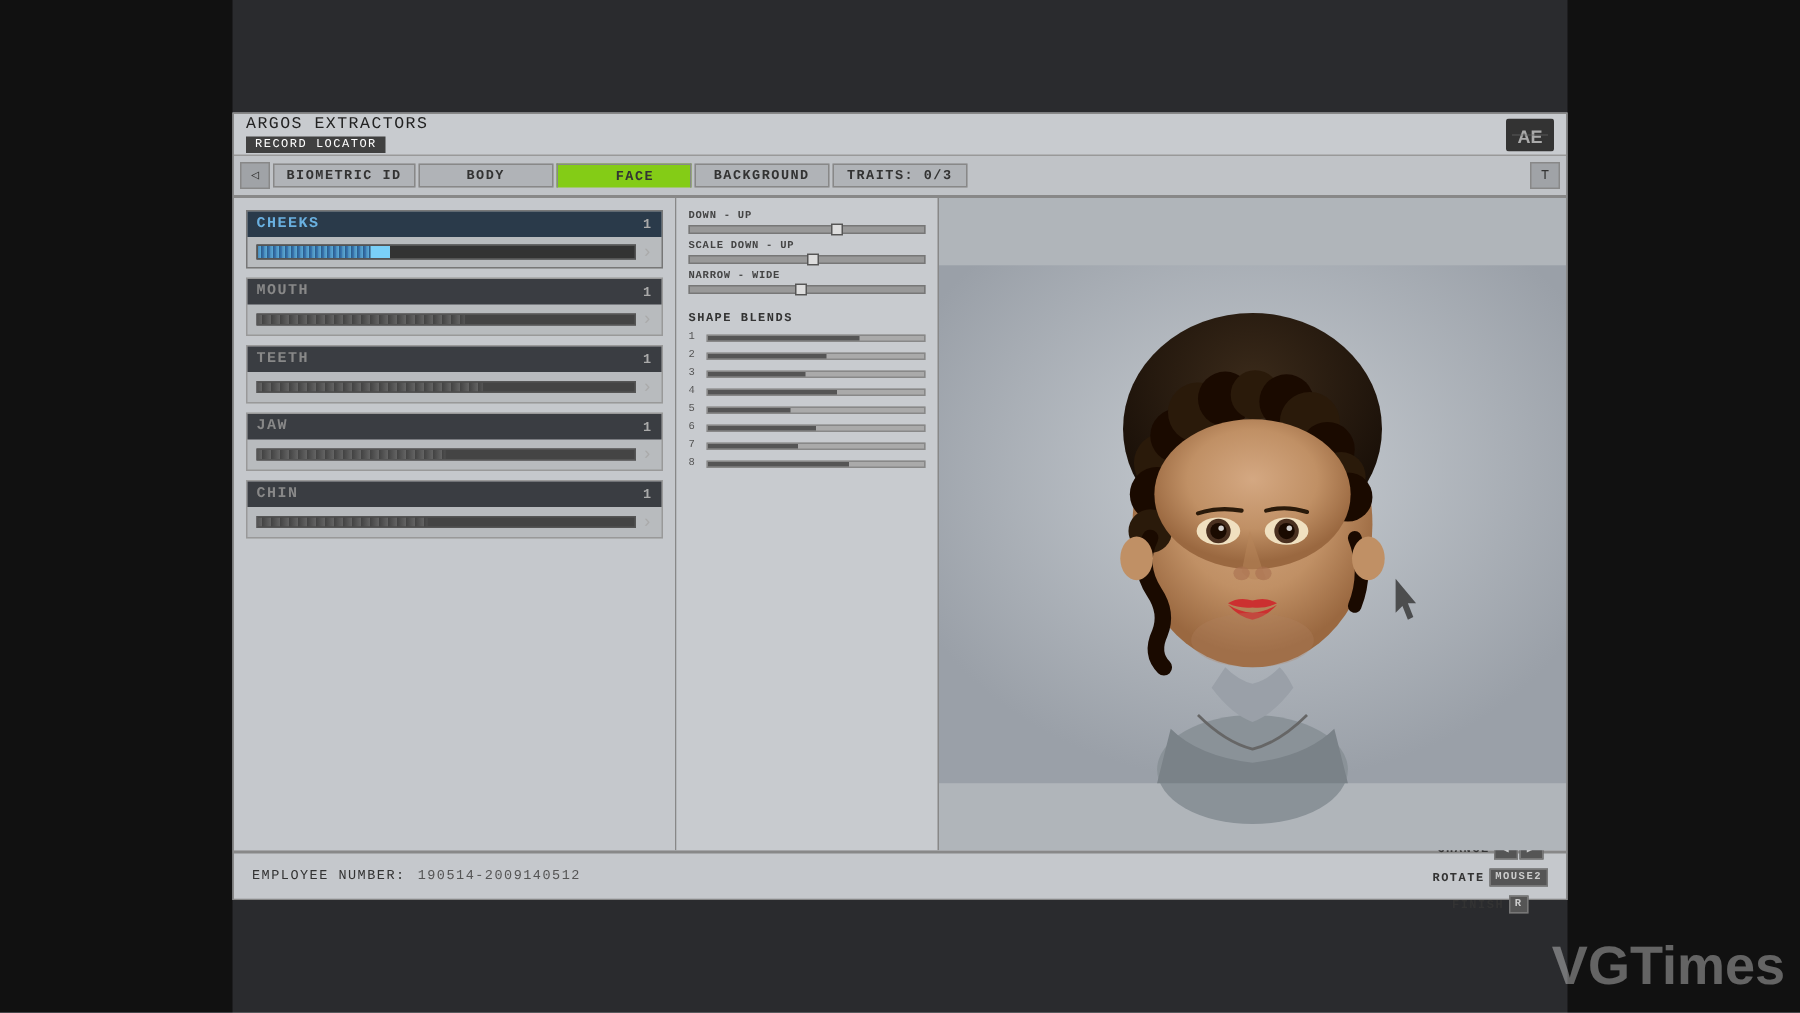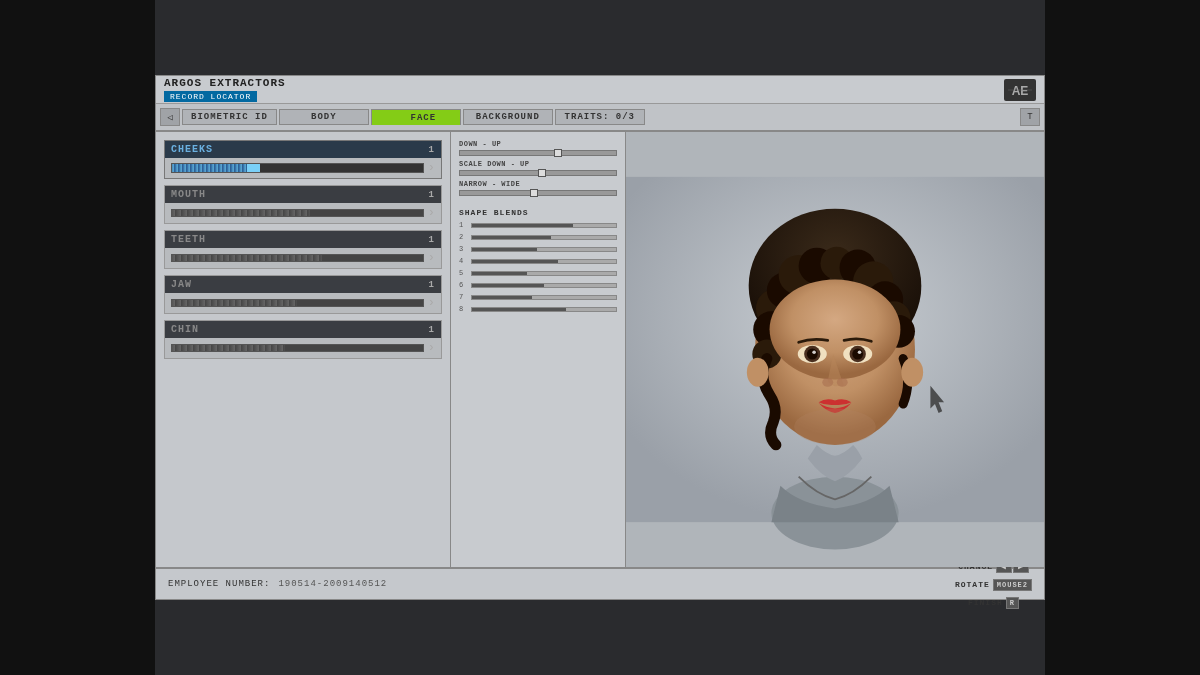--- a/index.html
+++ b/index.html
@@ -61,28 +61,28 @@
       height: 28px;
       border-bottom: 1px solid #999;
     }
     .title-bar-left {
       display: flex;
       flex-direction: column;
       gap: 2px;
     }
     .company-name {
       font-size: 11px;
-      font-weight: bold;
+      font-weight: normal;
       color: #222;
       letter-spacing: 1px;
     }
     .record-locator {
       font-size: 8px;
       color: #fff;
-      background: #0369a1;
+      background: #404040;
       padding: 1px 6px;
       letter-spacing: 1px;
       text-align: right;
     }
     .logo-icon {
       width: 32px;
       height: 22px;
       display: flex;
       align-items: center;
       justify-content: center;
@@ -683,13 +683,14 @@
         </div>
         <div class="status-btn">
           <span>FINISH</span>
           <span class="status-btn-badge">R</span>
         </div>
       </div>
     </div>
 
   </div>
 
+  <div class="watermark">VGTimes</div>
 </div>
 
 </body></html>

